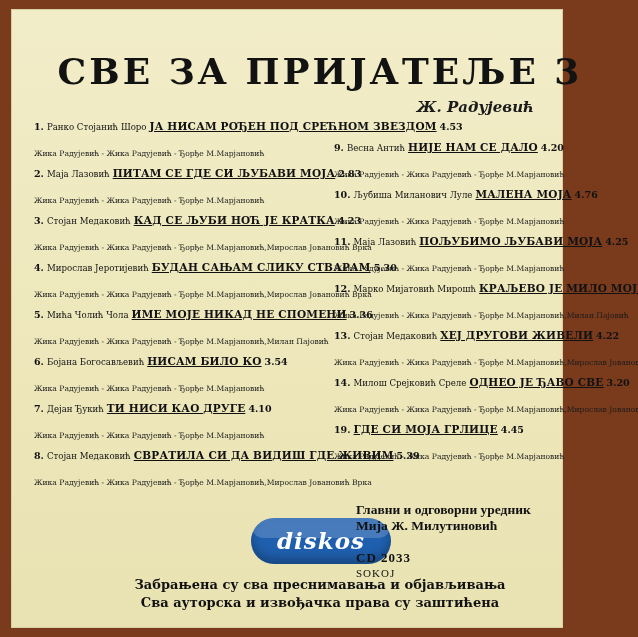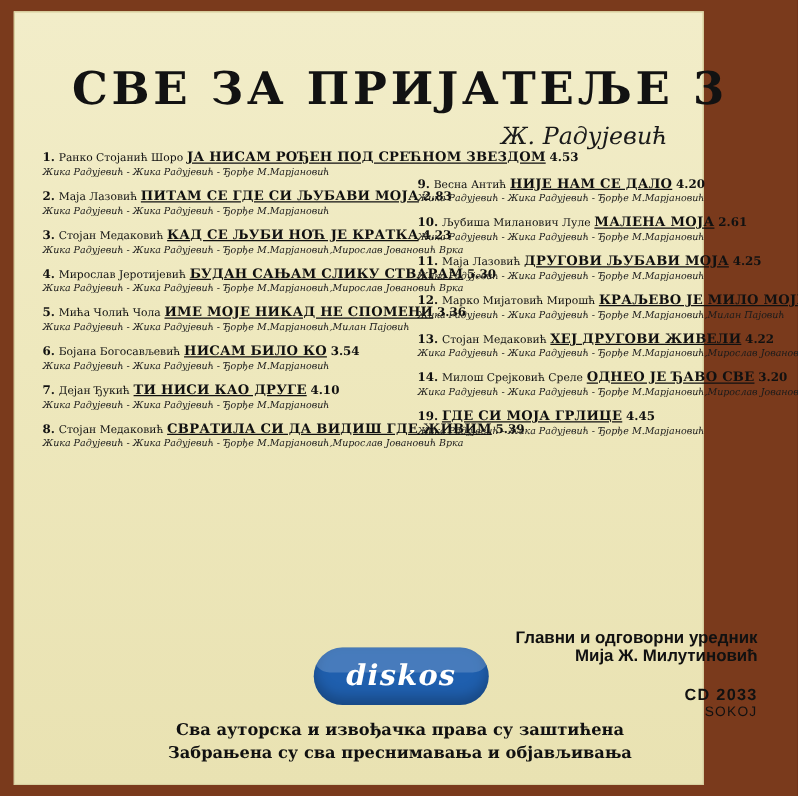--- a/index.html
+++ b/index.html
@@ -21,54 +21,53 @@
   }
   .title{
     position:absolute;left:0;top:40px;width:616px;text-align:center;
     font-family:"DejaVu Serif", serif;
     font-weight:bold;font-size:36px;letter-spacing:3px;color:#121212;
     white-space:nowrap;
   }
   .artist{
     position:absolute;right:28px;top:88px;
     font-family:"DejaVu Serif", serif;
-    font-style:italic;font-weight:normal;font-size:19px;color:#1a1a1a;
+    font-style:italic;font-weight:bold;font-size:15px;color:#1a1a1a;
   }
   .col{
     position:absolute;top:110px;width:296px;
   }
   .col-left{left:22px;}
   .col-right{left:322px;}
   .track{margin-bottom:9px;}
   .tline{
     font-size:9.5px;color:#111;white-space:nowrap;
     font-family:"DejaVu Serif", serif;
   }
   .tnum{font-weight:bold;}
   .tauthor{font-size:8.6px;}
   .ttitle{
     font-weight:bold;font-size:10.5px;letter-spacing:.2px;
     text-decoration:underline;
   }
   .tdur{font-weight:bold;font-size:9.5px;}
   .credits{
-    font-size:7.6px;color:#1b1b1b;white-space:nowrap;margin-top:1px;
-    font-family:"DejaVu Serif", serif;
-    font-style:italic;
+    font-size:7.6px;color:#1b1b1b;white-space:nowrap;margin-top:17px;
+    font-family:"DejaVu Serif", serif;
   }
   .footer{
     position:absolute;left:0;top:488px;width:616px;height:131px;
   }
   .foot-left{
     position:absolute;left:30px;top:4px;width:200px;text-align:center;
     font-family:"DejaVu Serif", serif;color:#111;
   }
   .foot-right{
-    position:absolute;right:22px;top:4px;width:250px;text-align:right;
-    font-family:Liberation Sans, sans-serif;color:#111;
+    position:absolute;right:22px;top:4px;width:250px;text-align:left;
+    font-family:Liberation Serif, serif;color:#111;
   }
   .foot-l1{font-size:13.5px;font-weight:bold;}
   .foot-l2{font-size:13.5px;font-weight:bold;}
   .foot-code{font-size:13px;font-weight:bold;margin-top:16px;letter-spacing:1px;}
   .foot-org{font-size:11px;margin-top:1px;letter-spacing:1px;}
   .logo{
     position:absolute;left:239px;top:20px;width:140px;height:46px;
     background:#1f5fae;
     border-radius:23px/23px;
     box-shadow:inset 0 -6px 10px rgba(0,0,0,.25);
@@ -181,29 +180,29 @@
           <span class="ttitle">НИЈЕ НАМ СЕ ДАЛО</span>
           <span class="tdur">4.20</span>
         </div>
         <div class="credits">Жика Радујевић - Жика Радујевић - Ђорђе М.Марјановић</div>
       </div>
       <div class="track">
         <div class="tline">
           <span class="tnum">10.</span>
           <span class="tauthor">Љубиша Миланович Луле</span>
           <span class="ttitle">МАЛЕНА МОЈА</span>
-          <span class="tdur">2.61</span>
+          <span class="tdur">4.76</span>
         </div>
         <div class="credits">Жика Радујевић - Жика Радујевић - Ђорђе М.Марјановић</div>
       </div>
       <div class="track">
         <div class="tline">
           <span class="tnum">11.</span>
           <span class="tauthor">Маја Лазовић</span>
-          <span class="ttitle">ДРУГОВИ ЉУБАВИ МОЈА</span>
+          <span class="ttitle">ПОЉУБИМО ЉУБАВИ МОЈА</span>
           <span class="tdur">4.25</span>
         </div>
         <div class="credits">Жика Радујевић - Жика Радујевић - Ђорђе М.Марјановић</div>
       </div>
       <div class="track">
         <div class="tline">
           <span class="tnum">12.</span>
           <span class="tauthor">Марко Мијатовић Мирошћ</span>
           <span class="ttitle">КРАЉЕВО ЈЕ МИЛО МОЈЕ</span>
           
@@ -245,19 +244,19 @@
       </div>
 
       <div class="foot-right">
         <div class="foot-l1">Главни и одговорни уредник</div>
         <div class="foot-l2">Мија Ж. Милутиновић</div>
         <div class="foot-code">CD 2033</div>
         <div class="foot-org">SOKOJ</div>
       </div>
 
       <div class="notice">
+        <div>Забрањена су сва преснимавања и објављивања</div>
         <div>Сва ауторска и извођачка права су заштићена</div>
-        <div>Забрањена су сва преснимавања и објављивања</div>
       </div>
     </div>
 
   </div>
 </div>
 
 </body></html>

